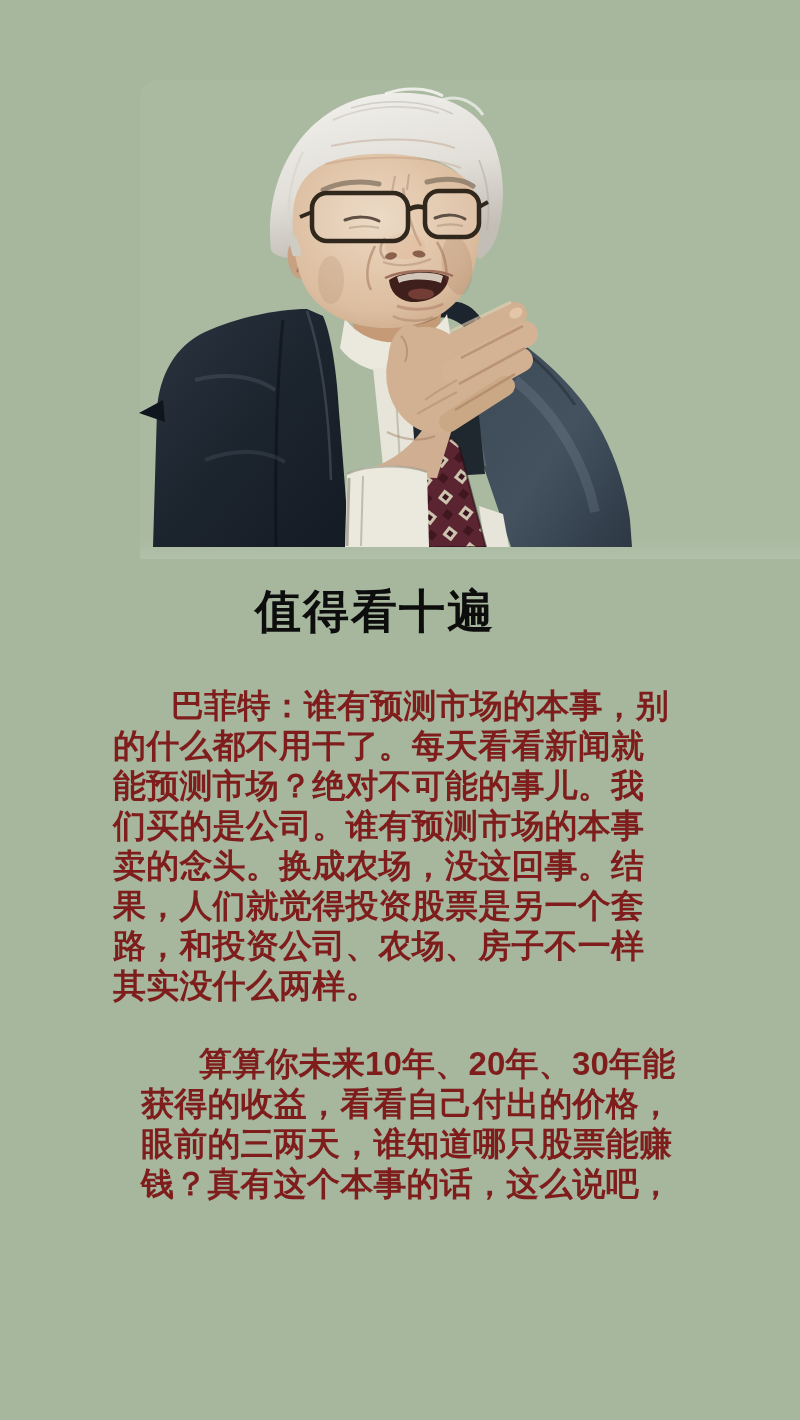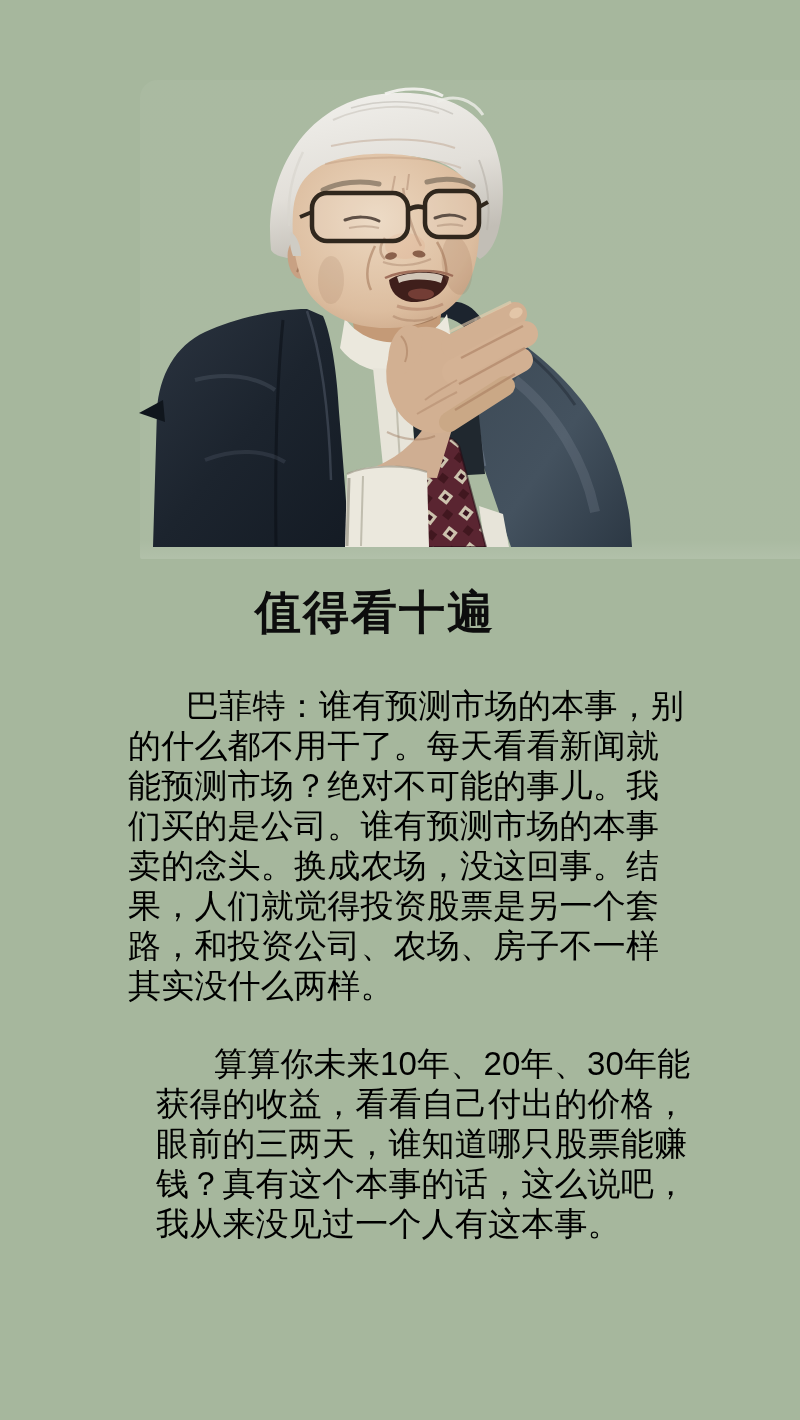--- a/index.html
+++ b/index.html
@@ -14,28 +14,28 @@
   .photo-area{
     position:absolute;left:140px;top:80px;width:660px;height:479px;
     background:linear-gradient(rgba(255,255,255,0.045) 0 96%, rgba(255,255,255,0.13));
     border-radius:18px 0 0 2px;
   }
   .portrait{position:absolute;left:135px;top:80px;width:530px;height:467px;}
   .portrait svg{display:block;width:530px;height:467px;}
   .title{
     position:absolute;left:0;top:582px;width:750px;margin:0;
     text-align:center;
-    font-family:Liberation Sans, sans-serif;
+    font-family:Liberation Serif, serif;
     font-weight:900;font-size:46px;line-height:60px;letter-spacing:2px;
     color:#0d0d0d;
   }
   .para{
-    position:absolute;left:128px;width:560px;
-    font-size:33px;line-height:40px;font-weight:400;
-    color:#000000;letter-spacing:0.2px;
+    position:absolute;left:113px;width:560px;
+    font-size:33px;line-height:40px;font-weight:700;
+    color:#7f1d1d;letter-spacing:0.2px;
   }
   #para1{top:686px;}
   #para2{top:1044px;margin-left:28px;}
   .para .line{white-space:nowrap;}
   .para .line.first{text-indent:58px;}
 </style>
 </head>
 <body>
 
 <div class="card">
@@ -211,16 +211,15 @@
       <div class="line">卖的念头。换成农场，没这回事。结</div>
       <div class="line">果，人们就觉得投资股票是另一个套</div>
       <div class="line">路，和投资公司、农场、房子不一样</div>
       <div class="line">其实没什么两样。</div>
     </div>
   <div class="para" id="para2">
       <div class="line first">算算你未来10年、20年、30年能</div>
       <div class="line">获得的收益，看看自己付出的价格，</div>
       <div class="line">眼前的三两天，谁知道哪只股票能赚</div>
       <div class="line">钱？真有这个本事的话，这么说吧，</div>
-      <div class="line">我从来没见过一个人有这本事。</div>
     </div>
 
 </div>
 
 </body></html>

